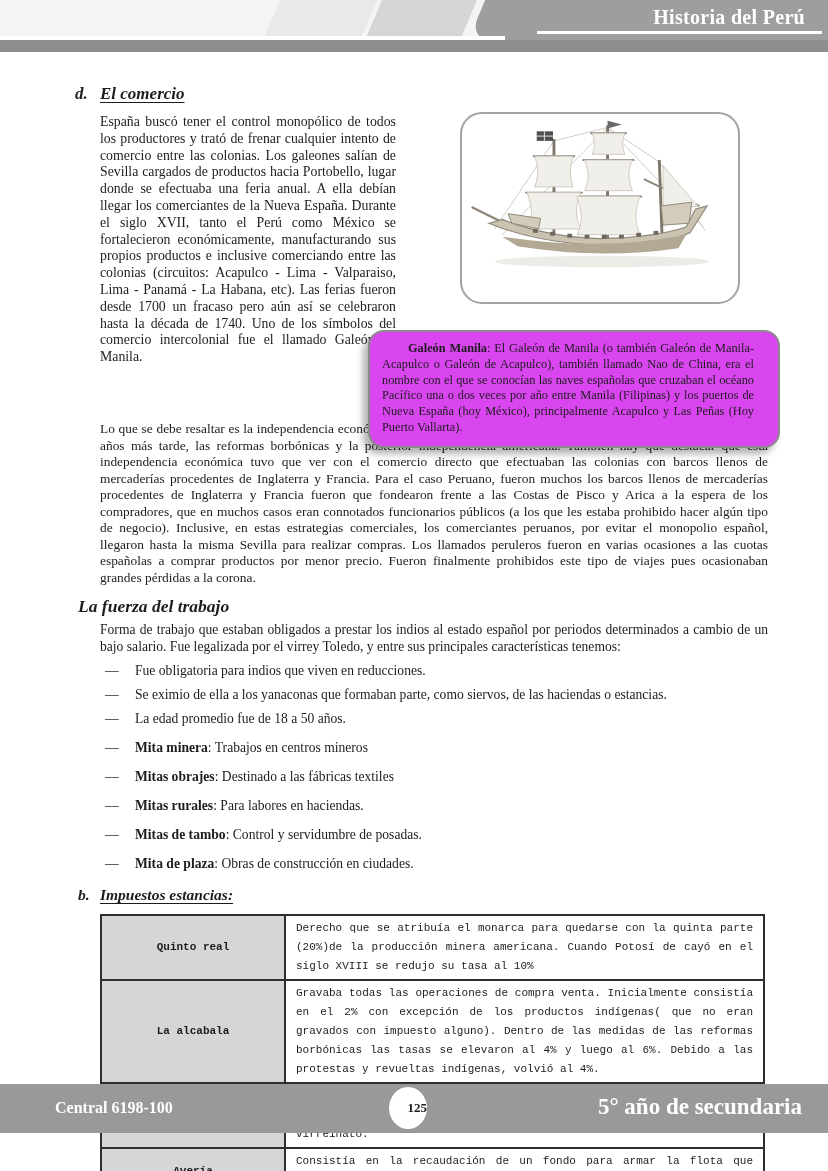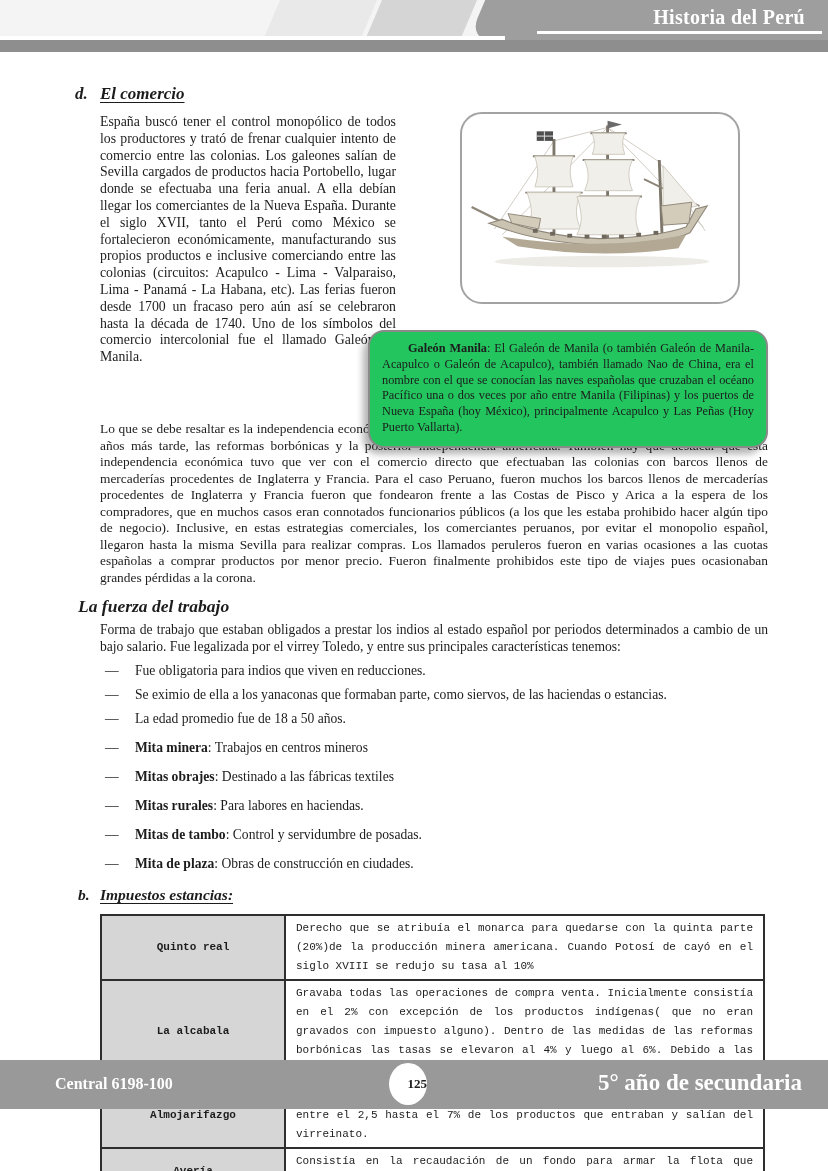--- a/index.html
+++ b/index.html
@@ -11,38 +11,38 @@
   .stripe1{position:absolute;left:272px;top:-6px;width:97px;height:50px;background:#e9e9e9;transform:skewX(-23deg);}
   .stripe2{position:absolute;left:374px;top:-6px;width:95px;height:50px;background:#d5d5d5;transform:skewX(-23deg);}
   .h-gray{position:absolute;left:478px;top:-6px;width:420px;height:46px;background:#9e9e9e;
           transform:skewX(-23deg);border-bottom-left-radius:22px;}
   .h-gapgray{position:absolute;top:36px;left:505px;right:0;height:4px;background:#9e9e9e;}
   .h-title{position:absolute;top:6px;right:23px;z-index:3;color:#fff;font-weight:bold;font-size:20px;letter-spacing:.3px;}
   .h-underline{position:absolute;top:31px;left:537px;width:285px;height:3px;background:#fff;z-index:3;}
   .h-band{position:absolute;top:40px;left:0;width:828px;height:12px;background:#8e8e8e;}
 
   
-  .footer{position:absolute;left:0;top:1060px;width:828px;height:49px;background:#999999;}
+  .footer{position:absolute;left:0;top:1084px;width:828px;height:49px;background:#999999;}
   .f-left{position:absolute;left:55px;top:15px;color:#fff;font-weight:bold;font-size:16px;}
   .f-badge{position:absolute;left:389px;top:3px;width:38px;height:42px;background:#fff;border-radius:50%;
            text-align:right;line-height:42px;font-weight:bold;font-size:13px;color:#222;}
   .f-right{position:absolute;right:26px;top:10px;color:#fff;font-weight:bold;font-size:23px;}
 
   
   .content{position:absolute;left:100px;top:84px;width:668px;}
   .sec-head{font-style:italic;font-weight:bold;font-size:17px;}
   .sec-head .idx{display:inline-block;width:25px;margin-left:-25px;}
   .u{text-decoration:underline;text-underline-offset:3px;}
 
   .twocol{position:relative;height:298px;margin-top:10px;}
   .colL{width:296px;text-align:justify;font-size:13.8px;line-height:16.8px;}
   .shipbox{position:absolute;left:360px;top:-2px;width:272px;height:184px;border:2px solid #a3a3a3;
            border-radius:22px;background:#fff;overflow:hidden;padding:2px;}
-  .capbox{position:absolute;left:268px;top:216px;width:372px;background:#22c55e;border:2px solid #8a8a8a;
-          border-radius:16px;padding:9px 12px 10px 12px;box-shadow:-5px 6px 7px rgba(0,0,0,.3);z-index:2;}
+  .capbox{position:absolute;left:268px;top:216px;width:372px;background:#d946ef;border:2px solid #8a8a8a;
+          border-radius:16px;padding:9px 24px 10px 12px;box-shadow:-5px 6px 7px rgba(0,0,0,.3);z-index:2;}
   .capbox p{margin:0;font-size:12.3px;line-height:15.8px;text-align:justify;text-indent:26px;}
 
   .para{margin-top:9px;text-align:justify;font-size:13.4px;line-height:16.5px;}
 
   .fz-title{margin-top:10px;margin-left:-22px;font-style:italic;font-weight:bold;font-size:17.5px;}
   .sub-head{margin-top:6px;font-style:italic;font-weight:bold;font-size:15.5px;}
   .sub-head .idx{display:inline-block;width:22px;margin-left:-22px;}
   .intro{margin-top:4px;text-align:justify;font-size:13.6px;line-height:17px;}
 
   .bullet{display:flex;font-size:13.6px;line-height:17px;margin-top:7px;}

